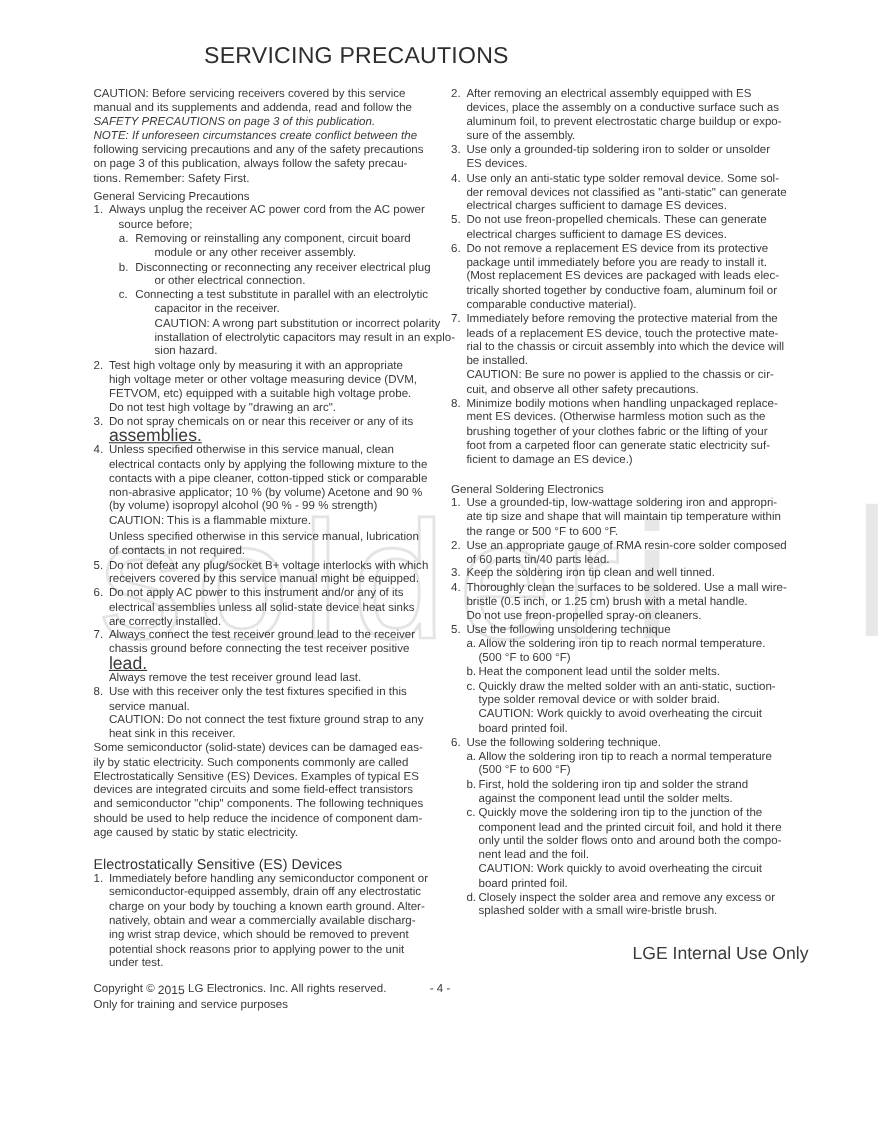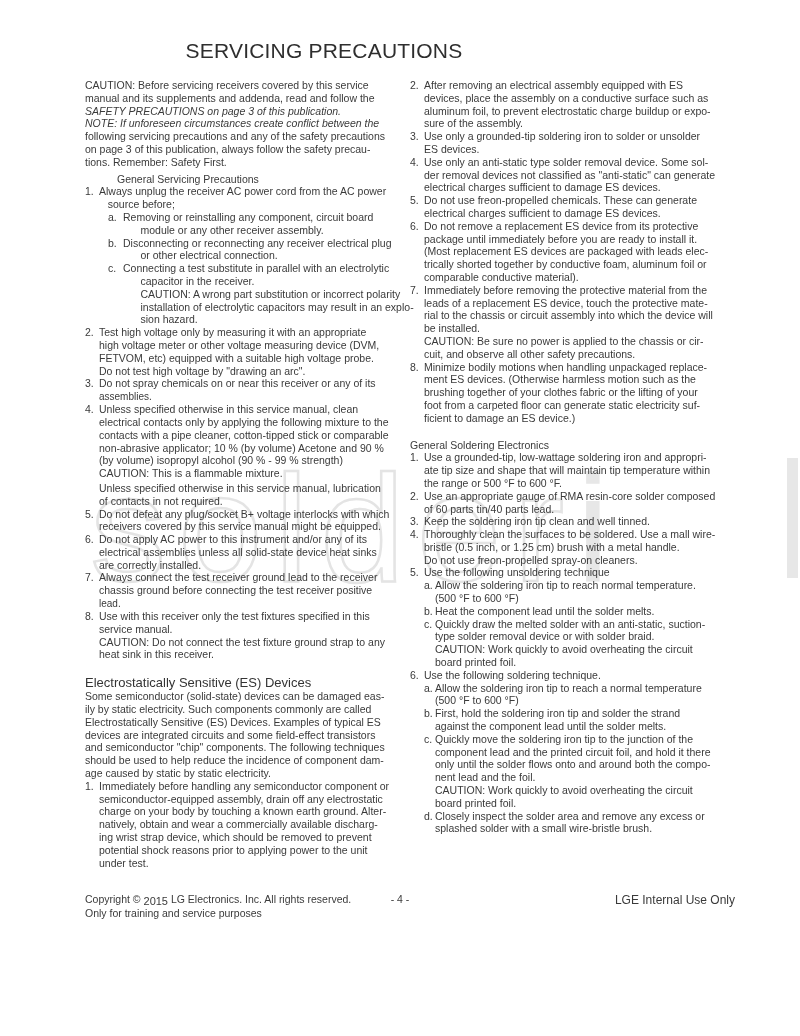--- a/index.html
+++ b/index.html
@@ -16,36 +16,36 @@
     letter-spacing:12px;white-space:pre;user-select:none;
   }
   .watermark .outline{color:transparent;-webkit-text-stroke:2.5px #e4e4e4;}
   .watermark .solid{color:#e7e7e7;}
   .wm-bar{position:absolute;left:787px;top:458px;width:11px;height:120px;background:#e7e7e7;}
   .col{position:absolute;top:79px;font-size:10.5px;line-height:12.8px;}
   .col-left{left:85px;width:322px;}
   .col-right{left:410px;width:340px;}
   .pre{white-space:pre;}
   .italic{font-style:italic;}
-  .mt4{margin-top:4px;margin-left:32px;}
+  .mt4{margin-top:4px;}
   .mt14{margin-top:14px;}
   .mt2{margin-top:2px;}
   .h-es{font-size:13px;line-height:15px;color:#343434;}
-  .big{font-size:10px;line-height:13px;white-space:pre;}
+  .big{font-size:16px;line-height:13px;white-space:pre;text-decoration:underline;}
   .item{display:flex;align-items:flex-start;}
   .item > .marker{flex:0 0 14px;}
   .item > .body{flex:1 1 auto;min-width:0;}
   .subs-left{padding-left:9px;}
   .subs-left .subitem > .marker{flex:0 0 15px;}
   .subs-right{padding-left:0;}
   .subs-right .subitem > .marker{flex:0 0 11px;}
   .subitem{display:flex;align-items:flex-start;}
   .footer-left{position:absolute;left:85px;top:892px;font-size:10.5px;line-height:14px;}
   .footer-center{position:absolute;left:0;top:893px;width:800px;text-align:center;font-size:10.5px;}
-  .footer-right{position:absolute;right:65px;top:893px;font-size:12px;}
+  .footer-right{position:absolute;right:65px;top:859px;font-size:16px;}
   .yr{font-size:11px;position:relative;top:1.5px;}
 </style>
 </head>
 <body>
 
 <div class="watermark"><span class="outline">solder</span><span class="solid">i</span></div>
 <div class="wm-bar"></div>
 
 <div class="title">SERVICING PRECAUTIONS</div>
 
@@ -136,41 +136,42 @@
 are correctly installed.</div>
       </div>
   </div>
 
   <div class="item">
     <span class="marker">7.</span>
     <div class="body">
       <div class="pre">Always connect the test receiver ground lead to the receiver
 chassis ground before connecting the test receiver positive</div>
       <div class="big">lead.</div>
+      <div class="pre">Always remove the test receiver ground lead last.</div>
     </div>
   </div>
 
   <div class="item">
     <span class="marker">8.</span>
     <div class="body">
         <div class="pre">Use with this receiver only the test fixtures specified in this
 service manual.
 CAUTION: Do not connect the test fixture ground strap to any
 heat sink in this receiver.</div>
       </div>
   </div>
 
-  <div class="pre h-es mt14">Electrostatically Sensitive (ES) Devices</div>
   <div class="pre">Some semiconductor (solid-state) devices can be damaged eas-
 ily by static electricity. Such components commonly are called
 Electrostatically Sensitive (ES) Devices. Examples of typical ES
 devices are integrated circuits and some field-effect transistors
 and semiconductor "chip" components. The following techniques
 should be used to help reduce the incidence of component dam-
 age caused by static by static electricity.</div>
+  <div class="pre h-es mt14">Electrostatically Sensitive (ES) Devices</div>
 
   <div class="item">
     <span class="marker">1.</span>
     <div class="body">
         <div class="pre">Immediately before handling any semiconductor component or
 semiconductor-equipped assembly, drain off any electrostatic
 charge on your body by touching a known earth ground. Alter-
 natively, obtain and wear a commercially available discharg-
 ing wrist strap device, which should be removed to prevent
 potential shock reasons prior to applying power to the unit

